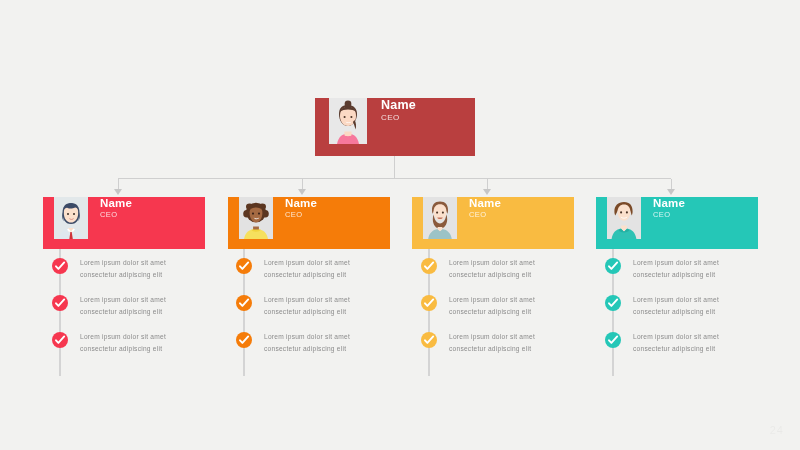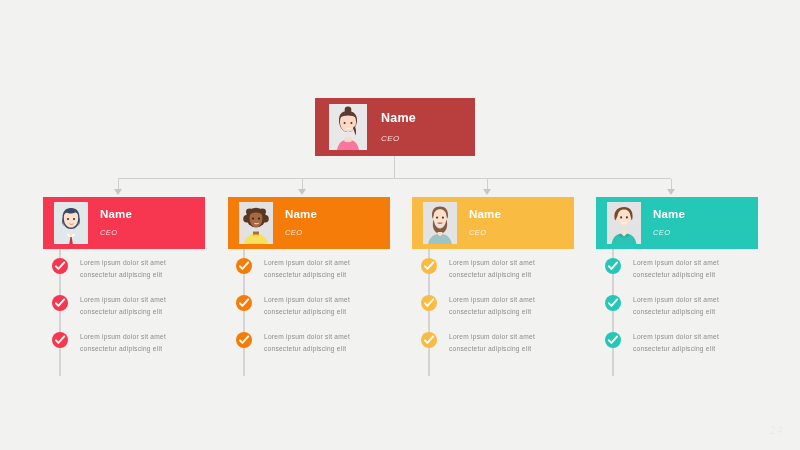--- a/index.html
+++ b/index.html
@@ -12,21 +12,21 @@
   #stage {
     position: relative;
     width: 800px; height: 450px;
     background: #f2f2f0;
   }
 
   
   .node {
     position: absolute;
     display: flex;
-    align-items: center;
+    align-items: flex-start;
     overflow: hidden;
   }
   #ceo-node {
     left: 315px; top: 98px;
     width: 160px; height: 58px;
     background: #b93f3f;
   }
   .node .avatar-frame {
     width: 38px; height: 46px;
     margin-left: 14px;
@@ -42,22 +42,21 @@
   .node .nm {
     font-size: 12.5px;
     font-weight: bold;
     color: #ffffff;
     letter-spacing: .2px;
   }
   .node .rl {
     font-size: 8px;
     color: #f3dede;
     letter-spacing: .4px;
-    margin-top: 8px;
-    font-style: italic;
+    margin-top: 1px;
   }
 
   
   .child-node { width: 162px; height: 52px; top: 197px; }
   #child-node-0 { left: 43px;  background: #f6374f; }
   #child-node-1 { left: 228px; background: #f57c09; }
   #child-node-2 { left: 412px; background: #f9bb41; }
   #child-node-3 { left: 596px; background: #25c7b7; }
   .child-node .avatar-frame { width: 34px; height: 42px; margin-left: 11px; }
   .child-node .labels { margin-left: 12px; }

